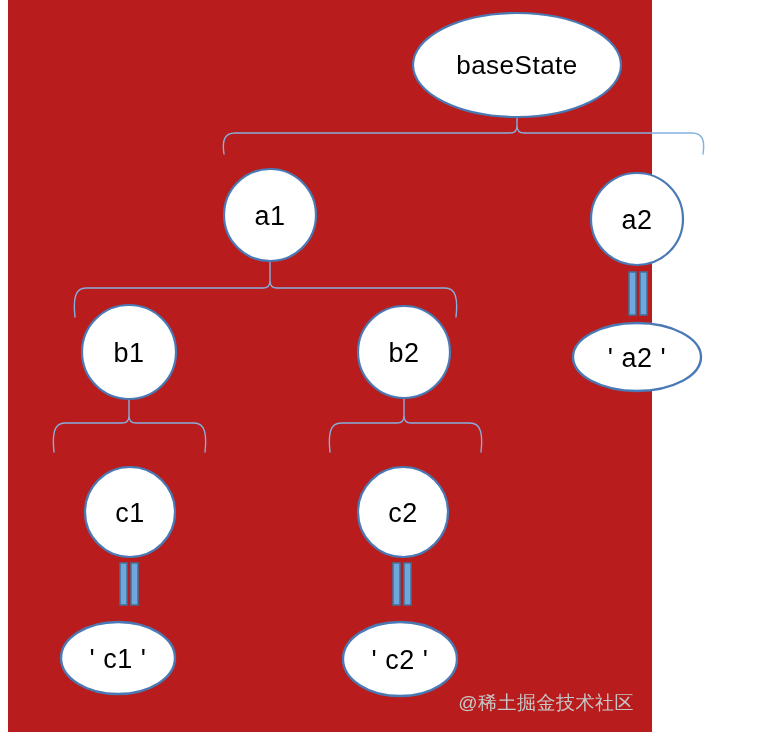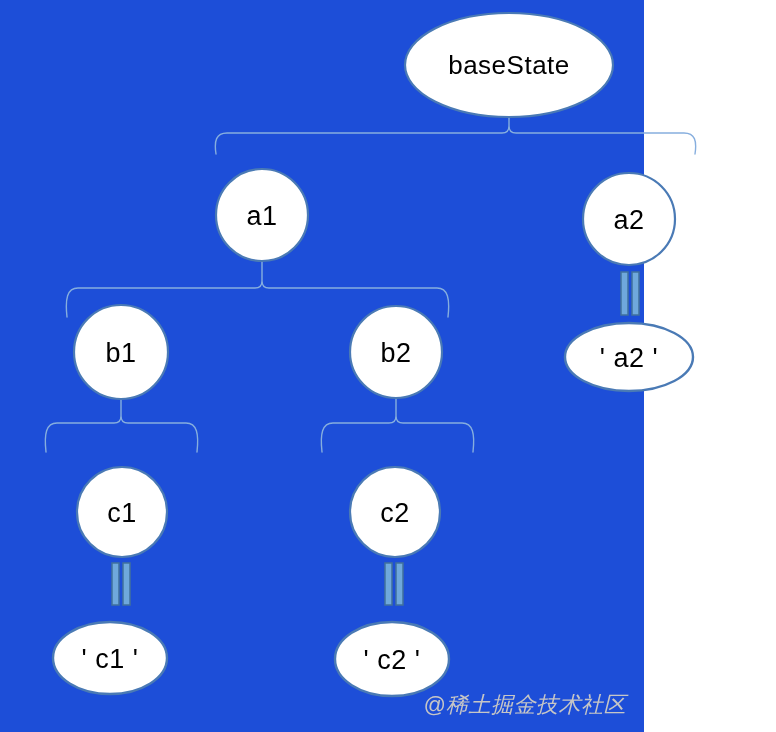--- a/index.html
+++ b/index.html
@@ -8,21 +8,22 @@
     background: #ffffff;
     width: 776px;
     height: 732px;
     overflow: hidden;
     font-family: "Liberation Sans", sans-serif;
   }
   .stage {
     position: relative;
     width: 644px;
     height: 732px;
-    background: #1d4ed8;
+    background: #b91c1c;
+    margin-left: 8px;
   }
   svg { display: block; }
   .node {
     fill: #ffffff;
     stroke: var(--node-stroke, #4a7ab5);
     stroke-width: 2.2;
   }
   .value-node {
     fill: #ffffff;
     stroke: var(--node-stroke, #4a7ab5);
@@ -45,24 +46,23 @@
     font-family: "Liberation Sans", sans-serif;
     letter-spacing: 0.5px;
   }
   text.label-lg { font-size: 26px; }
   text.label-md { font-size: 27px; }
   .watermark {
     position: absolute;
     right: 18px;
     top: 690px;
     color: var(--watermark-color, #c6c6c6);
-    font-size: 22px;
+    font-size: 19px;
     letter-spacing: 0.5px;
     user-select: none;
-    font-style: italic;
   }
 </style>
 </head>
 <body>
 
 <div class="stage">
   <svg width="776" height="732" viewBox="0 0 776 732">
 
     <path class="brace" d="M 216 154 C 214 141 216 133 227 133 L 502 133 Q 509 133 509 126 L 509 117 L 509 126 Q 509 133 516 133 L 684 133 C 695 133 697 141 695 154"></path>
     <path class="brace" d="M 67 317 C 65 299 67 288 78 288 L 255 288 Q 262 288 262 281 L 262 262 L 262 281 Q 262 288 269 288 L 437 288 C 448 288 450 299 448 317"></path>

